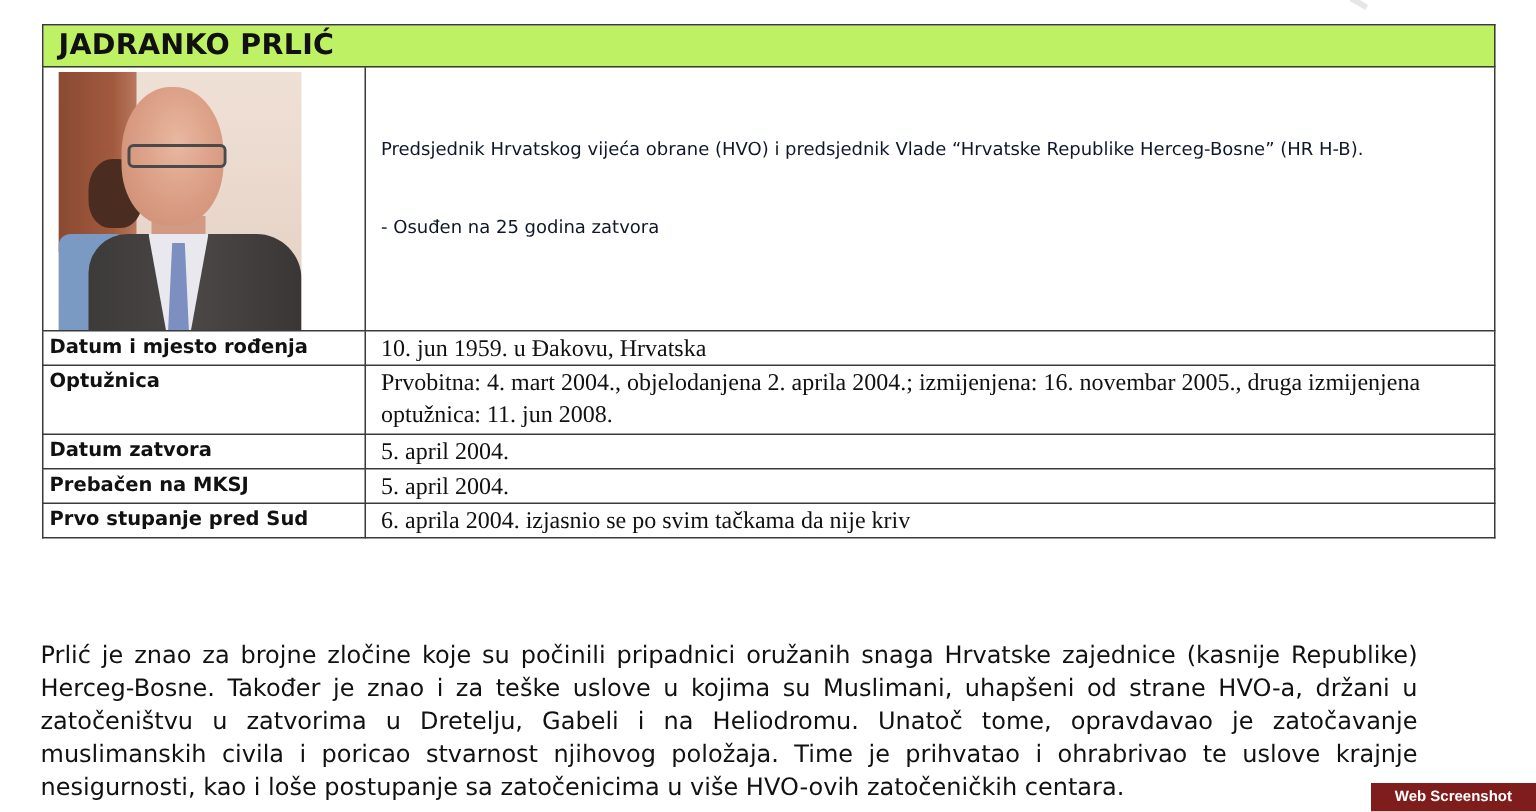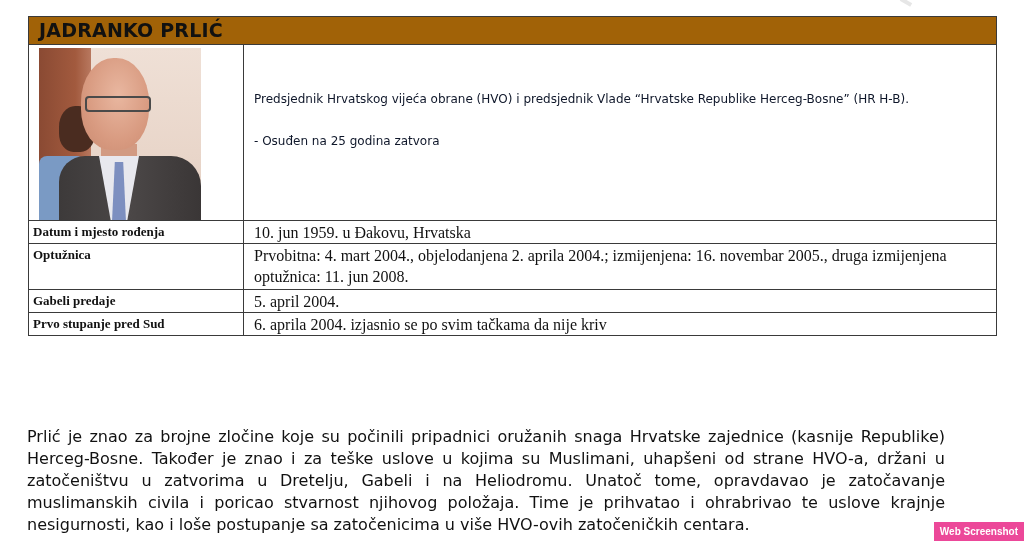--- a/index.html
+++ b/index.html
@@ -24,21 +24,21 @@
       width: 968px;
       border-collapse: collapse;
       table-layout: fixed;
     }
     .profile-table td {
       border: 1.5px solid #3a3a3a;
       padding: 0;
       vertical-align: top;
     }
     .header-cell {
-      background: #a16207;
+      background: #bef264;
       height: 27px;
     }
     .header-title {
       font-weight: bold;
       font-size: 19px;
       line-height: 27px;
       padding-left: 10px;
       letter-spacing: 0.2px;
       color: #111;
     }
@@ -96,30 +96,29 @@
       background: #7d8fc0;
       clip-path: polygon(20% 0, 80% 0, 100% 100%, 0 100%);
     }
     .desc-text {
       font-size: 12px;
       line-height: 21px;
       padding: 44px 10px 0 10px;
       color: #0f172a;
     }
     .desc-text .note {
-      margin-top: 21px;
+      margin-top: 31px;
     }
     .label-cell {
       font-weight: bold;
       font-size: 13px;
       line-height: 20px;
       padding-left: 4px !important;
       padding-top: 1px !important;
       white-space: nowrap;
-      font-family: Liberation Serif, serif;
     }
     .value-cell {
       font-size: 16px;
       line-height: 21px;
       padding-left: 10px !important;
       padding-top: 1px !important;
       font-family: Liberation Serif, serif;
     }
     .row-single td { height: 21px; }
     .row-double td { height: 44px; }
@@ -133,27 +132,27 @@
       text-align: justify;
       color: #111;
     }
     .paragraph .name {
       font-weight: normal;
     }
     .badge {
       position: absolute;
       right: 0;
       bottom: 0;
-      background: #ec4899;
+      background: #7f1d1d;
       color: #ffffff;
       font-family: "Liberation Sans", sans-serif;
       font-weight: bold;
       font-size: 10px;
       line-height: 19px;
-      padding: 0 6px;
+      padding: 0 16px;
       height: 19px;
     }
     .corner-mark {
       position: absolute;
       left: 900px;
       top: 0;
       width: 12px;
       height: 4px;
       background: #e6e6e6;
       transform: rotate(30deg);
@@ -200,21 +199,25 @@
     </tr>
     <tr class="row-single">
       <td class="label-cell">Datum i mjesto rođenja</td>
       <td class="value-cell">10. jun 1959. u Đakovu, Hrvatska</td>
     </tr>
     <tr class="row-double">
       <td class="label-cell">Optužnica</td>
       <td class="value-cell">Prvobitna: 4. mart 2004., objelodanjena 2. aprila 2004.; izmijenjena: 16. novembar 2005., druga izmijenjena optužnica: 11. jun 2008.</td>
     </tr>
     <tr class="row-single">
-      <td class="label-cell">Gabeli predaje</td>
+      <td class="label-cell">Datum zatvora</td>
+      <td class="value-cell">5. april 2004.</td>
+    </tr>
+    <tr class="row-single">
+      <td class="label-cell">Prebačen na MKSJ</td>
       <td class="value-cell">5. april 2004.</td>
     </tr>
     <tr class="row-single">
       <td class="label-cell">Prvo stupanje pred Sud</td>
       <td class="value-cell">6. aprila 2004. izjasnio se po svim tačkama da nije kriv</td>
     </tr>
   </tbody>
     </table>
 
   <p class="paragraph"><span class="name">Prlić</span><span> je znao za brojne zločine koje su počinili pripadnici oružanih snaga Hrvatske zajednice (kasnije Republike) Herceg-Bosne. Također je znao i za teške uslove u kojima su Muslimani, uhapšeni od strane HVO-a, držani u zatočeništvu u zatvorima u Dretelju, Gabeli i na Heliodromu. Unatoč tome, opravdavao je zatočavanje muslimanskih civila i poricao stvarnost njihovog položaja. Time je prihvatao i ohrabrivao te uslove krajnje nesigurnosti, kao i loše postupanje sa zatočenicima u više HVO-ovih zatočeničkih centara.</span></p>

